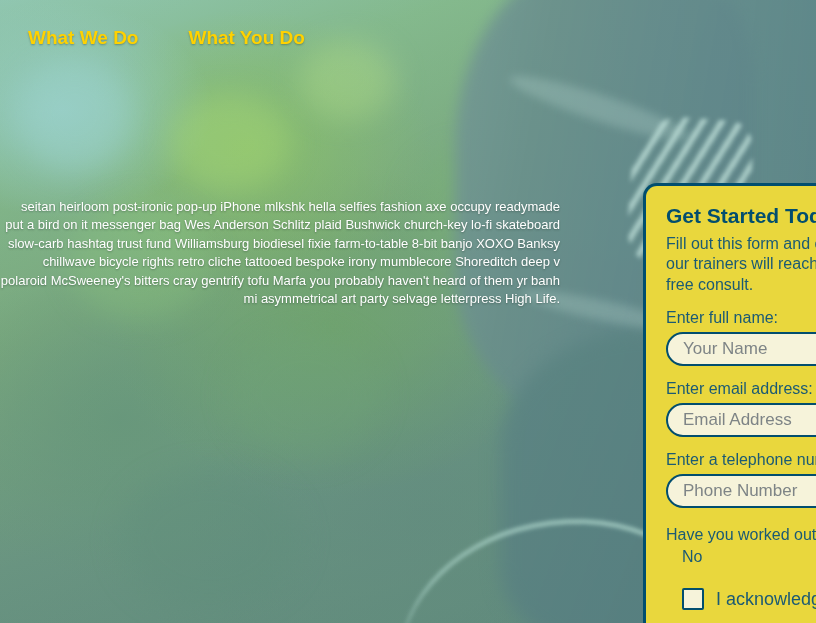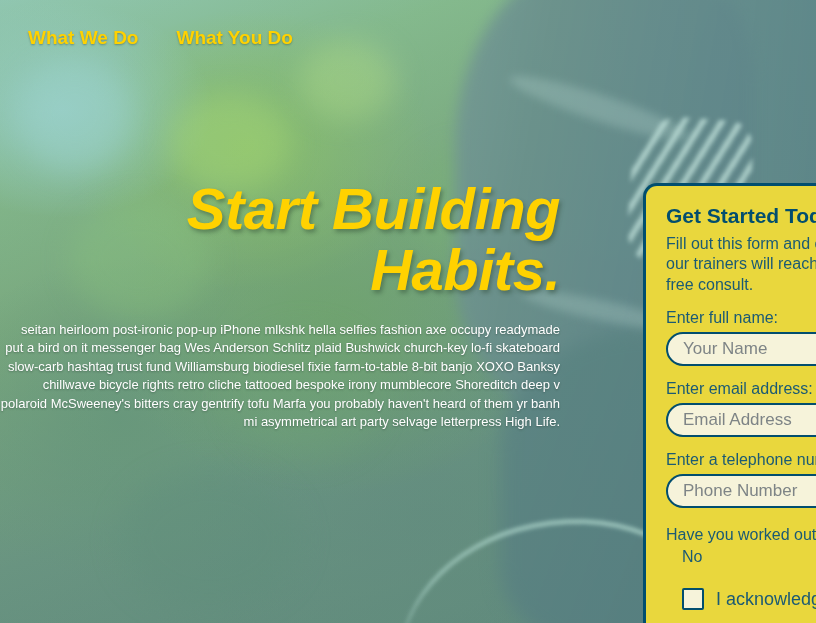--- a/index.html
+++ b/index.html
@@ -102,21 +102,21 @@
     display: flex; align-items: center; justify-content: space-between;
     padding: 0 0 0 28px;
     z-index: 5;
   }
   .brand {
     font-size: 36px; font-weight: bold; letter-spacing: .5px;
     color: #ffd200;
     text-shadow: 1px 2px 3px rgba(40,60,40,.45);
     white-space: nowrap;
   }
-  .site-nav { display: flex; align-items: center; gap: 38px; white-space: nowrap; justify-content: center; }
+  .site-nav { display: flex; align-items: center; gap: 50px; white-space: nowrap; justify-content: center; }
   .nav-link {
     font-size: 19px; font-weight: bold; color: #ffd200;
     text-decoration: none; white-space: nowrap;
     text-shadow: 0 1px 2px rgba(40,60,40,.4);
   }
   .nav-link:last-child { margin-right: -38px; }
 
   
   .hero-copy {
     position: absolute; left: 0; top: 178px; width: 566px;
@@ -210,24 +210,20 @@
   <div class="bg-layer bg-tint"></div>
 
   <header class="site-header">
     <nav class="site-nav">
       <a class="nav-link" href="#">What We Do</a>
       <a class="nav-link" href="#">What You Do</a>
     </nav>
   </header>
 
   <section class="hero-copy">
-    <h1 class="hero-title">
-      <span>Start Building</span><br>
-      <span>Habits.</span>
-    </h1>
     <p class="hero-para">seitan heirloom post-ironic pop-up iPhone mlkshk hella selfies fashion axe occupy readymade put a bird on it messenger bag Wes Anderson Schlitz plaid Bushwick church-key lo-fi skateboard slow-carb hashtag trust fund Williamsburg biodiesel fixie farm-to-table 8-bit banjo XOXO Banksy chillwave bicycle rights retro cliche tattooed bespoke irony mumblecore Shoreditch deep v polaroid McSweeney's bitters cray gentrify tofu Marfa you probably haven't heard of them yr banh mi asymmetrical art party selvage letterpress High Life.</p>
   </section>
 
   <section class="form-panel">
     <h2 class="panel-title">Get Started Today</h2>
     <p class="panel-sub">Fill out this form and one of our trainers will reach out for a free consult.</p>
 
     <div class="field-group">
       <label class="field-label">Enter full name:</label>
       <input class="text-input" type="text" placeholder="Your Name" style="">

